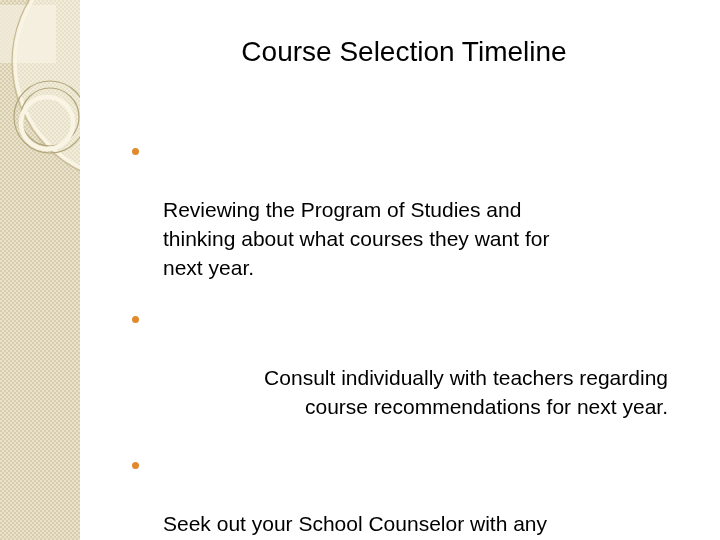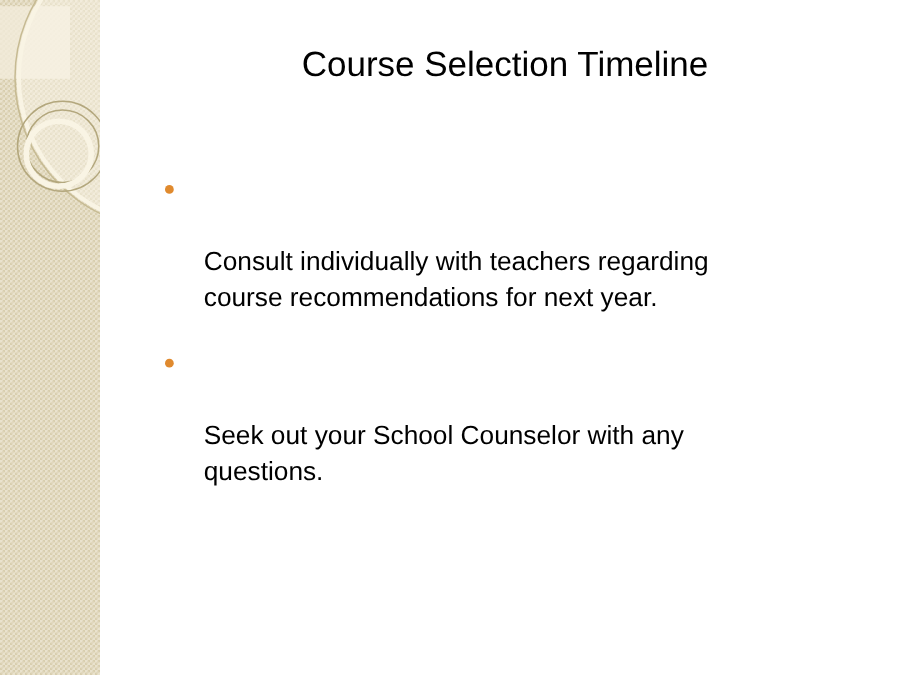--- a/index.html
+++ b/index.html
@@ -42,21 +42,21 @@
     position: absolute; left: 128px; top: 137px; width: 540px;
     margin: 0; padding: 0; list-style: none;
     font-size: 21px; line-height: 29px;
     color: var(--text, #000000);
   }
   ul.bullets li {
     position: relative;
     padding-left: 35px;
     white-space: pre-line;
   }
-  ul.bullets li:nth-child(2) { margin-top: 23px; }
+  ul.bullets li:nth-child(2) { margin-top: 23px; text-align: right; }
   ul.bullets li:nth-child(3) { margin-top: 30px; }
   ul.bullets li:nth-child(4) { margin-top: 29px; }
   .bullet-dot {
     position: absolute; left: 4px; top: 11px;
     width: 7px; height: 7px; border-radius: 50%;
     background: var(--bullet-dot, #e08a2e);
   }
   .bullet-text { white-space: pre-line; }
 </style>
 </head>
@@ -75,20 +75,26 @@
     </svg>
   </div>
 
   <div class="title">
     <div>Course Selection Timeline</div>
   </div>
 
   <ul class="bullets">
     <li>
       <span class="bullet-dot"></span>
+      <span class="bullet-text">Reviewing the Program of Studies and
+thinking about what courses they want for
+next year.</span>
+    </li>
+    <li>
+      <span class="bullet-dot"></span>
       <span class="bullet-text">Consult individually with teachers regarding
 course recommendations for next year.</span>
     </li>
     <li>
       <span class="bullet-dot"></span>
       <span class="bullet-text">Seek out your School Counselor with any
 questions.</span>
     </li>
 
   </ul>

